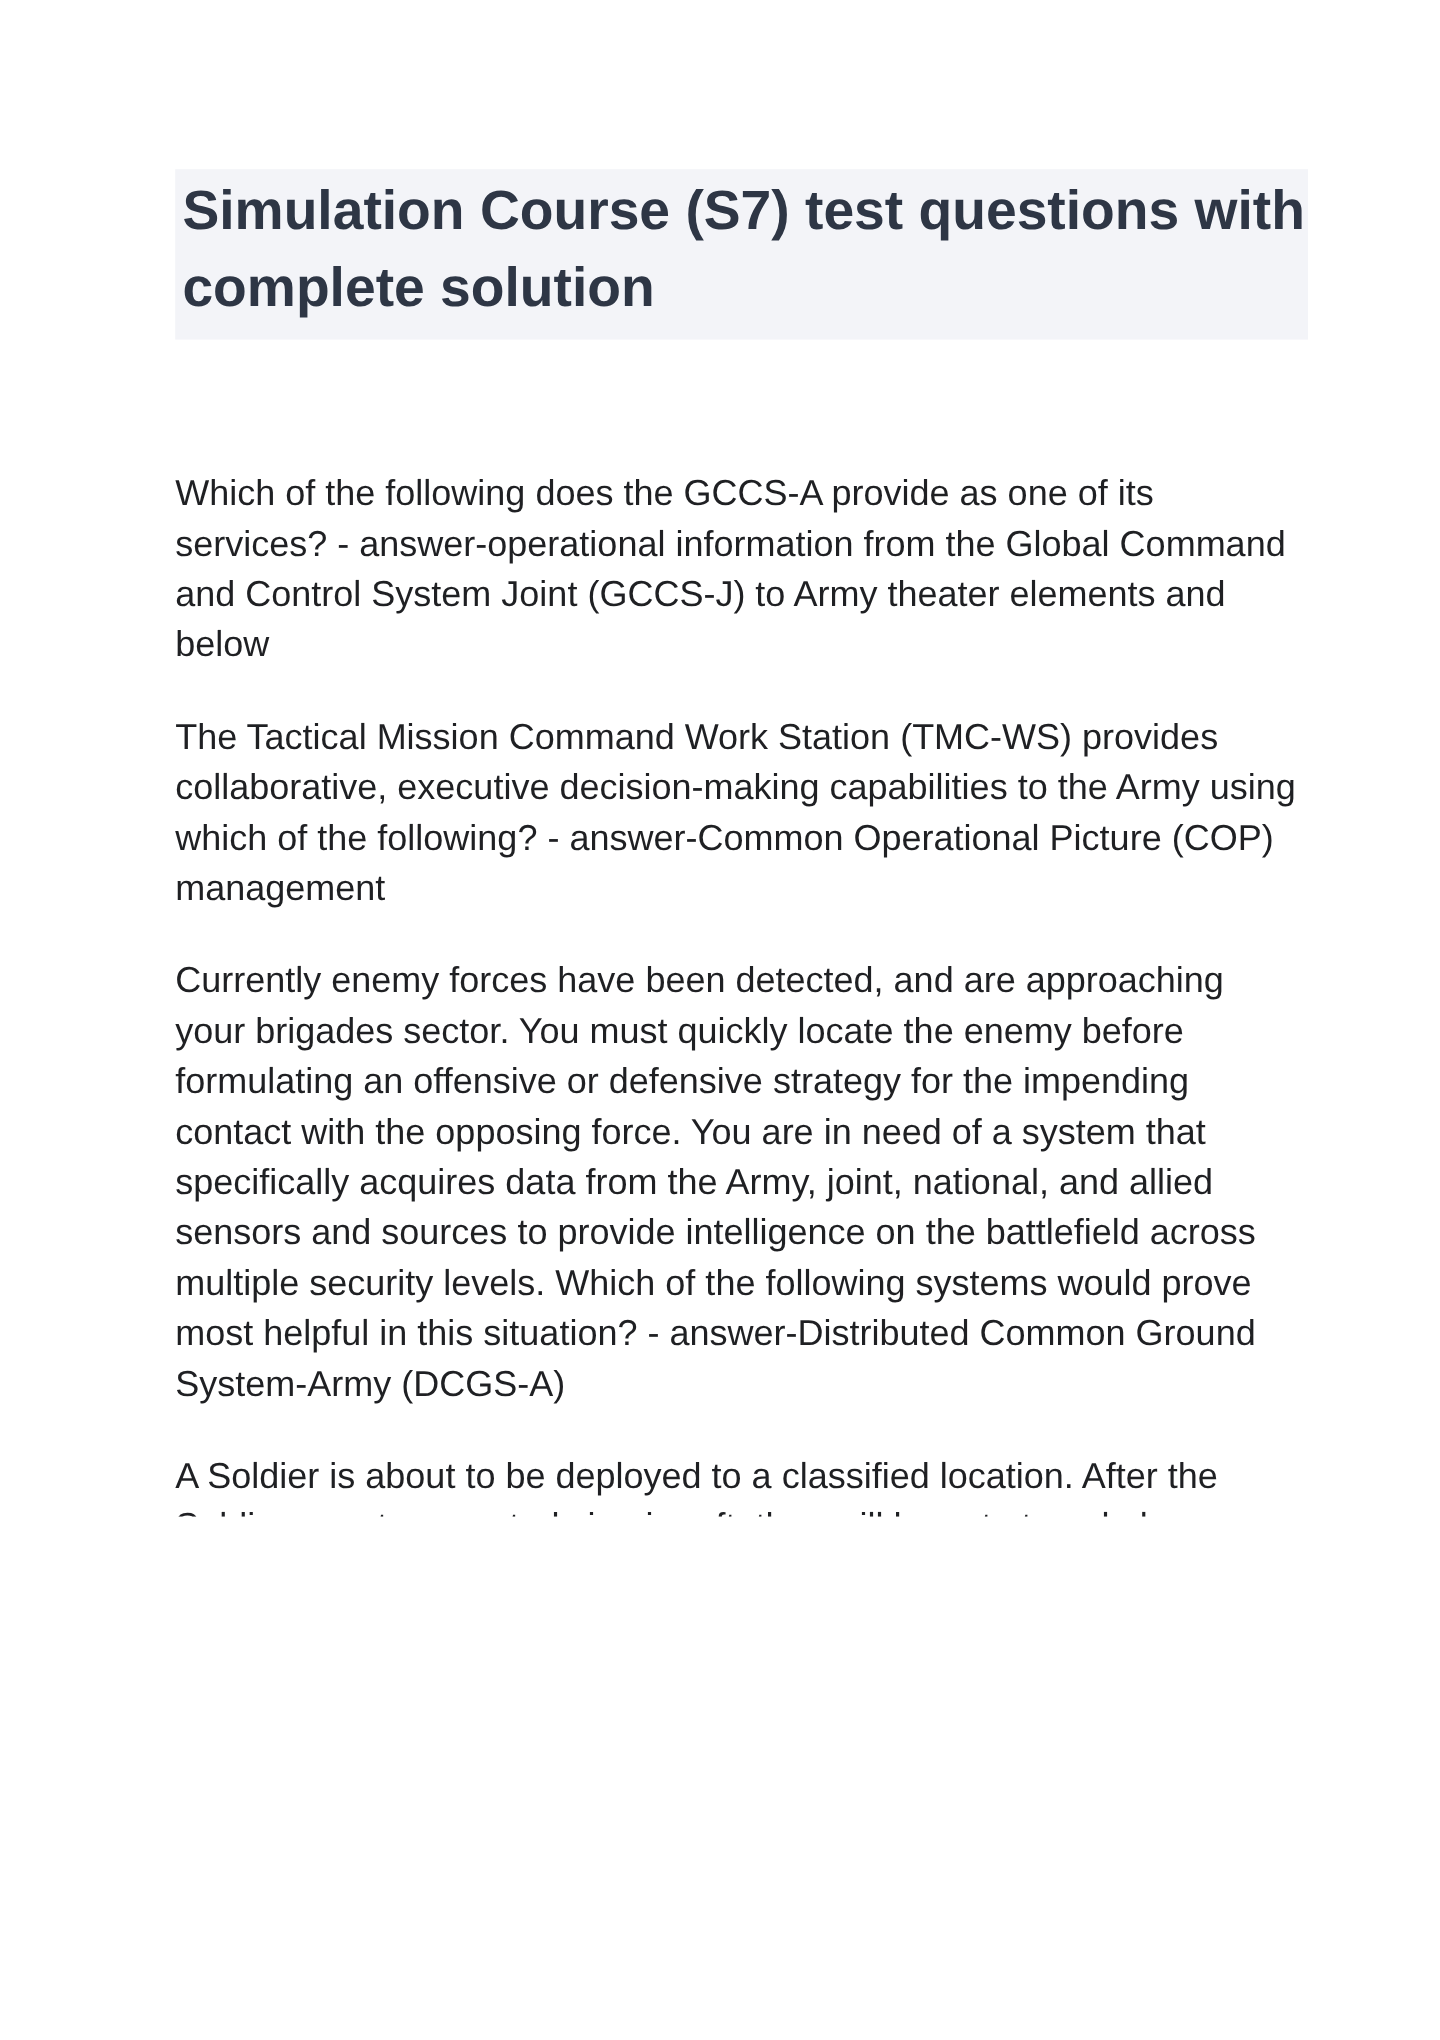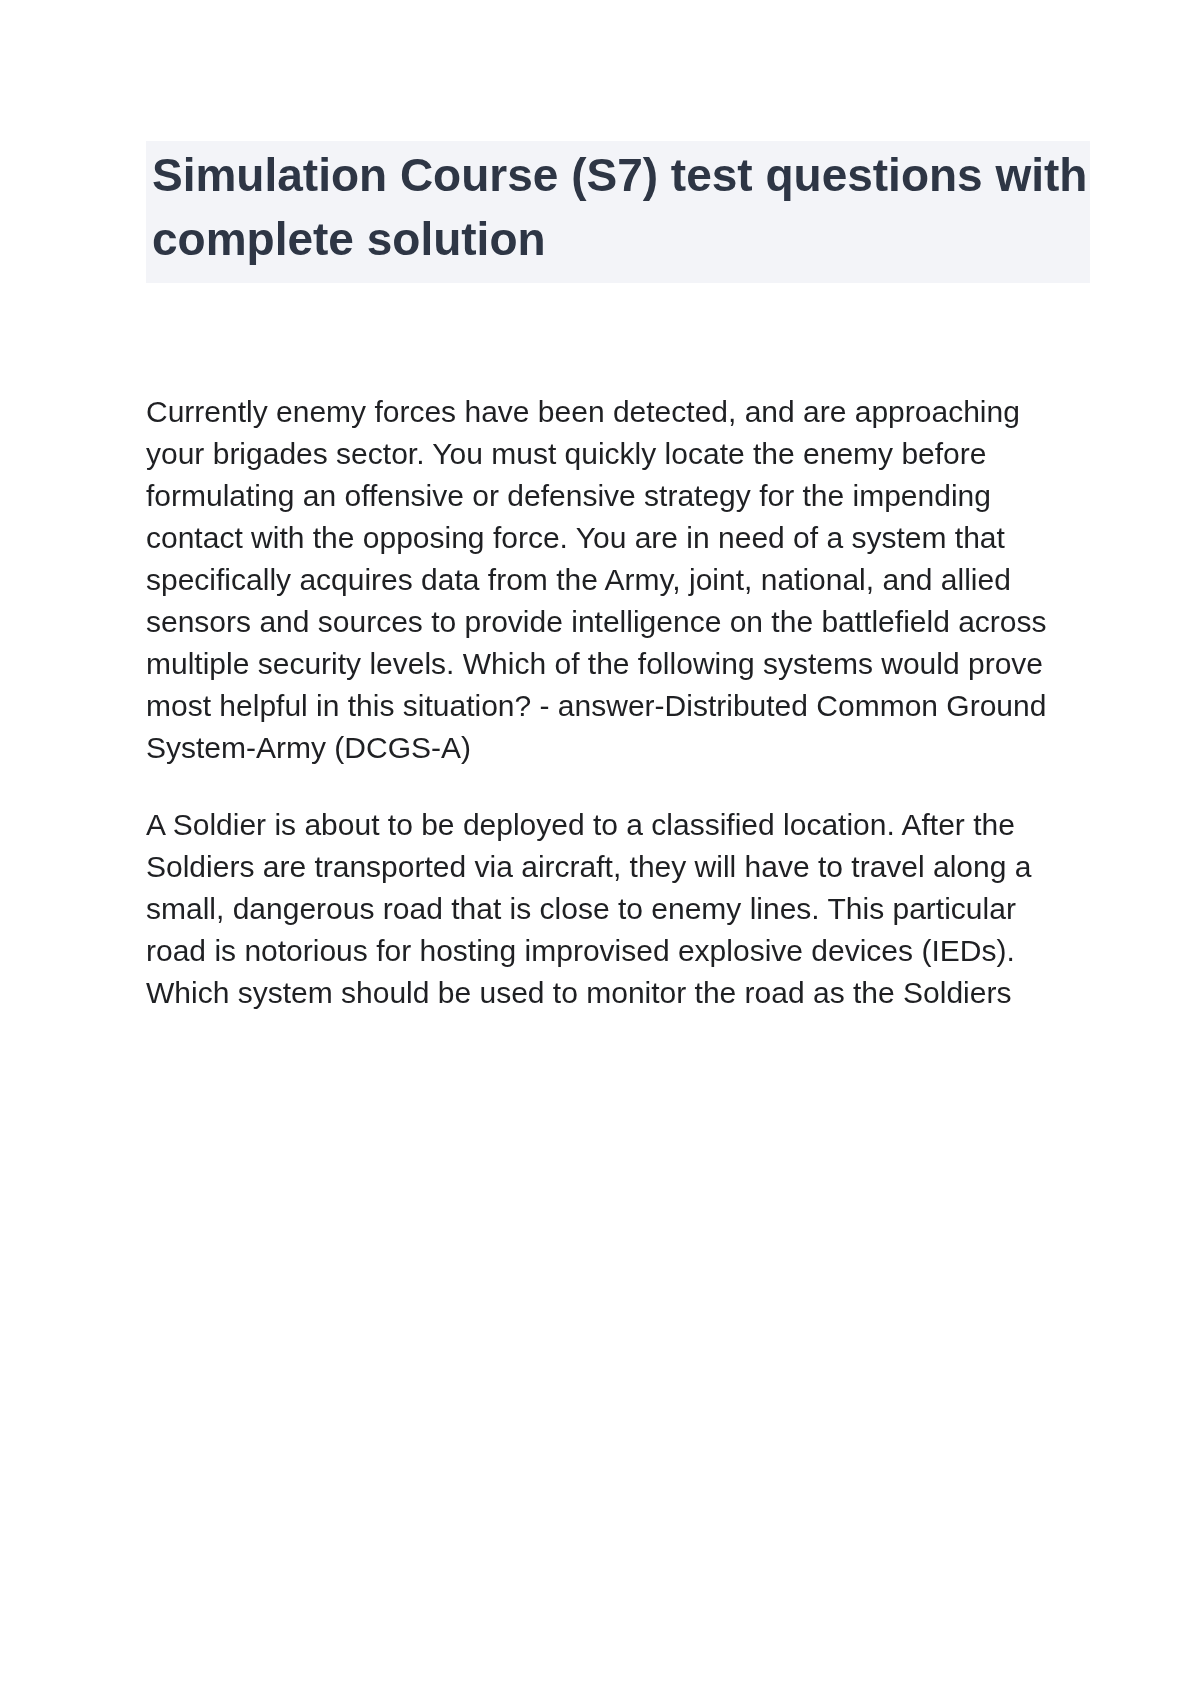--- a/index.html
+++ b/index.html
@@ -68,19 +68,21 @@
 </head>
 <body>
 
 <div class="page">
 
   <header class="title-block">
     <h1>Simulation Course (S7) test questions with complete solution</h1>
   </header>
 
   <main class="body-text">
+    <p>Which of the following does the GCCS-A provide as one of its services? - answer-operational information from the Global Command and Control System Joint (GCCS-J) to Army theater elements and below</p>
+    <p>The Tactical Mission Command Work Station (TMC-WS) provides collaborative, executive decision-making capabilities to the Army using which of the following? - answer-Common Operational Picture (COP) management</p>
     <p>Currently enemy forces have been detected, and are approaching your brigades sector. You must quickly locate the enemy before formulating an offensive or defensive strategy for the impending contact with the opposing force. You are in need of a system that specifically acquires data from the Army, joint, national, and allied sensors and sources to provide intelligence on the battlefield across multiple security levels. Which of the following systems would prove most helpful in this situation? - answer-Distributed Common Ground System-Army (DCGS-A)</p>
     <p>A Soldier is about to be deployed to a classified location. After the Soldiers are transported via aircraft, they will have to travel along a small, dangerous road that is close to enemy lines. This particular road is notorious for hosting improvised explosive devices (IEDs). Which system should be used to monitor the road as the Soldiers</p>
   </main>
 
   <div class="bottom-bar"></div>
 
 </div>
 
 </body></html>

